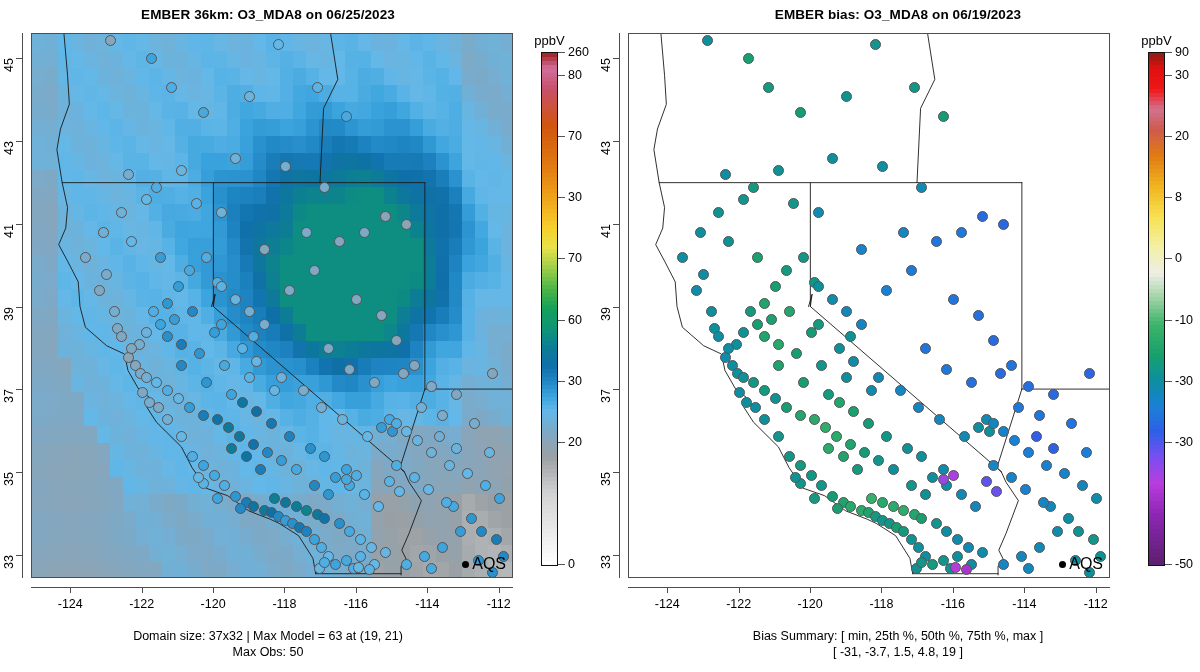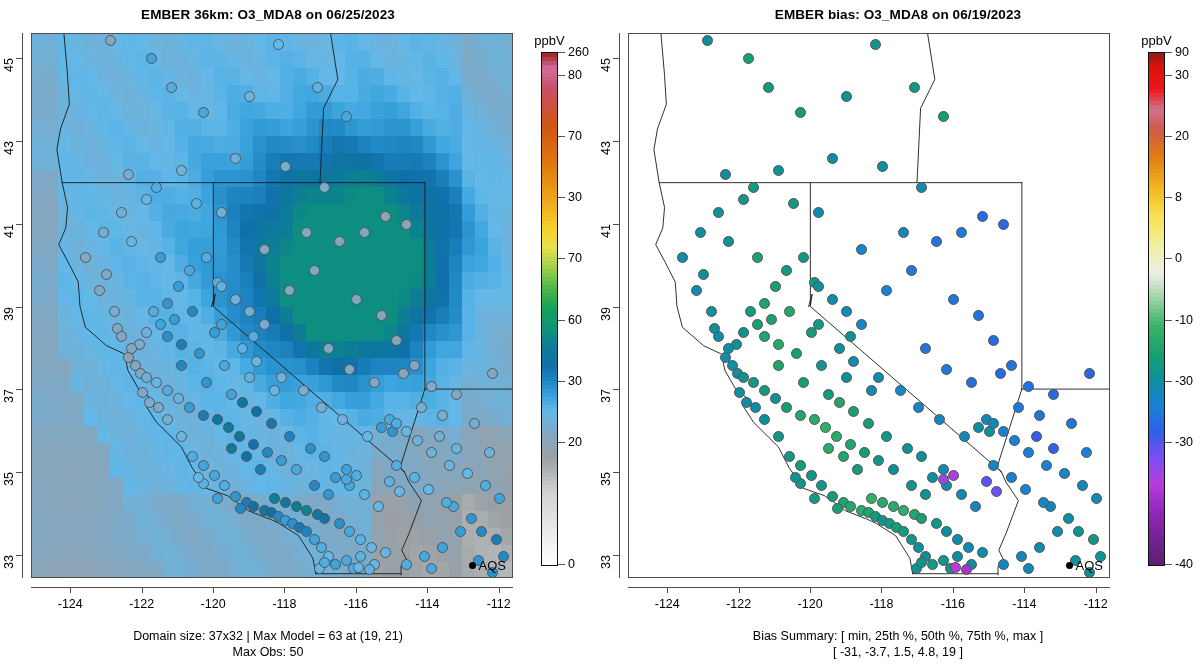--- a/index.html
+++ b/index.html
@@ -26,21 +26,21 @@
 
   .mapsvg{position:absolute;inset:0;width:100%;height:100%;}
   .mapsvg path,.mapsvg polyline{fill:none;stroke:#1a1a1a;stroke-width:.9;
         vector-effect:non-scaling-stroke;stroke-linejoin:round;stroke-linecap:round;}
 
   .dot{position:absolute;width:11px;height:11px;border-radius:50%;
        border:1px solid #555;box-sizing:border-box;}
 
   .aqs{position:absolute;right:6px;bottom:4px;display:flex;align-items:center;gap:3px;}
   .aqs .pt{width:7px;height:7px;border-radius:50%;background:#000;}
-  .aqs .lbl{font-size:13px;}
+  .aqs .lbl{font-size:16px;}
 
   
   .axis{position:absolute;background:#4d4d4d;}
   .xaxis{height:1px;}
   .yaxis{width:1px;}
   .tick{position:absolute;background:#4d4d4d;}
   .tick.v{width:1px;height:6px;}
   .tick.h{height:1px;width:6px;}
   .xlab{position:absolute;font-size:12.5px;text-align:center;width:60px;}
   .ylab{position:absolute;font-size:12.5px;width:40px;text-align:right;
@@ -2049,21 +2049,21 @@
           <div class="cseg" style="top: 484px; height: 4.6px; background: rgb(116, 35, 146);"></div>
           <div class="cseg" style="top: 488px; height: 4.6px; background: rgb(112, 34, 141);"></div>
           <div class="cseg" style="top: 492px; height: 4.6px; background: rgb(109, 34, 135);"></div>
           <div class="cseg" style="top: 496px; height: 4.6px; background: rgb(105, 33, 129);"></div>
           <div class="cseg" style="top: 500px; height: 4.6px; background: rgb(101, 33, 124);"></div>
           <div class="cseg" style="top: 504px; height: 4.6px; background: rgb(97, 32, 118);"></div>
           <div class="cseg" style="top: 508px; height: 4.6px; background: rgb(93, 31, 113);"></div>
         </div>
       <div id="cbtR">
           <div class="cbtick" style="top: 512px;"></div>
-          <div class="cblab" style="top: 512px;">-40</div>
+          <div class="cblab" style="top: 512px;">-50</div>
           <div class="cbtick" style="top: 389.76px;"></div>
           <div class="cblab" style="top: 389.76px;">-30</div>
           <div class="cbtick" style="top: 328.64px;"></div>
           <div class="cblab" style="top: 328.64px;">-30</div>
           <div class="cbtick" style="top: 267.52px;"></div>
           <div class="cblab" style="top: 267.52px;">-10</div>
           <div class="cbtick" style="top: 206.4px;"></div>
           <div class="cblab" style="top: 206.4px;">0</div>
           <div class="cbtick" style="top: 145.28px;"></div>
           <div class="cblab" style="top: 145.28px;">8</div>

